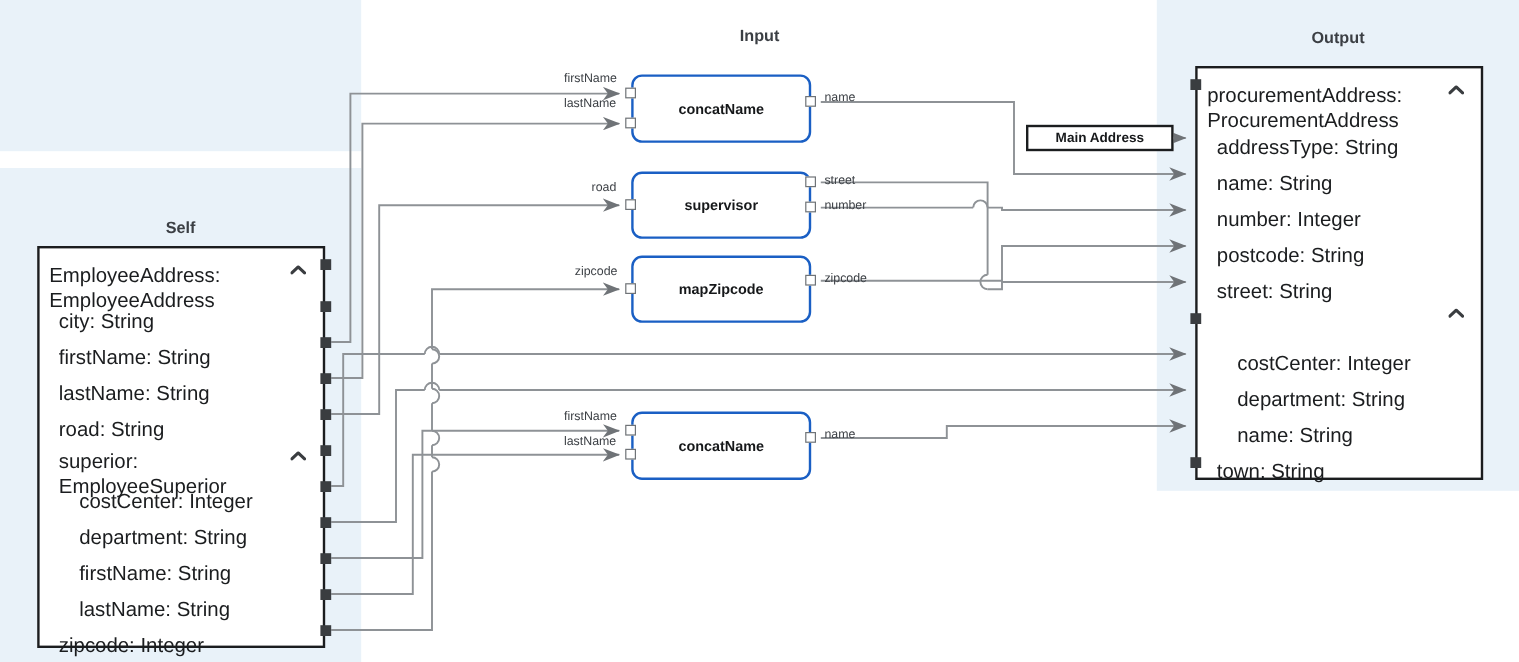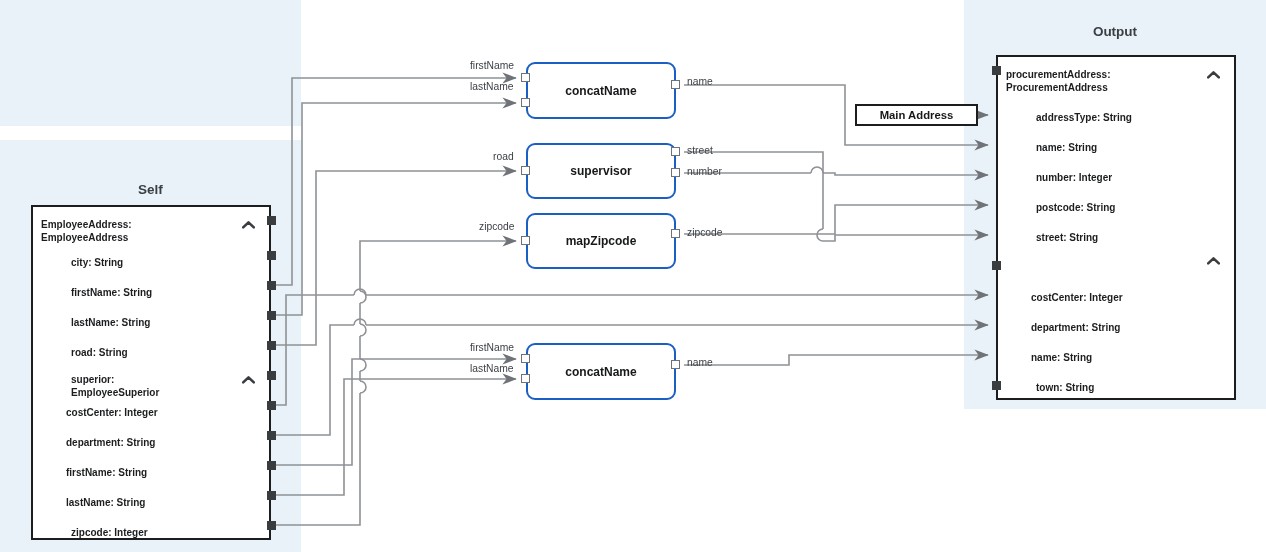--- a/index.html
+++ b/index.html
@@ -13,24 +13,24 @@
   .panel-title{position:absolute;width:100%;text-align:center;font-size:13.5px;
                font-weight:bold;color:#3b3f44;}
   #title-input{top:22px;}
   #title-self{top:162px;margin-top:20px;}
   #title-output{top:24px;}
   svg.wires{position:absolute;left:0;top:0;width:1266px;height:552px;overflow:visible;}
   .w{fill:none;stroke:#8e9296;stroke-width:1.6;}
   .schema{position:absolute;background:#fff;border:2.2px solid #1b1d1f;box-sizing:border-box;}
   #schema-self{left:31px;top:205px;width:240px;height:335px;}
   #schema-out{left:996px;top:55px;width:240px;height:345px;}
-  .row{position:absolute;left:0;width:100%;font-size:10px;font-weight:bold;
+  .row{position:absolute;left:0;width:100%;font-size:17px;font-weight:normal;
        color:#1b1d1f;box-sizing:border-box;}
   .row .lbl{position:absolute;left:0;top:0;white-space:pre-line;line-height:1.25;}
-  .d0{padding-left:8px;} .d1{padding-left:38px;} .d2{padding-left:33px;}
+  .d0{padding-left:8px;} .d1{padding-left:16px;} .d2{padding-left:33px;}
   .chev{position:absolute;right:14px;top:2px;width:13px;height:8px;}
   .fnode{position:absolute;background:#fff;border:2.2px solid #1a5fc4;border-radius:9px;
          box-sizing:border-box;display:flex;align-items:center;justify-content:center;
          font-size:12px;font-weight:bold;color:#16181a;}
   .port{position:absolute;width:9px;height:9px;background:#fff;border:1.5px solid #6f7377;
         box-sizing:border-box;}
   .sport{position:absolute;width:9px;height:9px;background:#3a3d40;}
   .plabel{position:absolute;font-size:10.3px;color:#3b3f44;white-space:nowrap;}
   .literal{position:absolute;background:#fff;border:2.2px solid #1b1d1f;box-sizing:border-box;
            display:flex;align-items:center;justify-content:center;
@@ -38,20 +38,21 @@
 </style>
 </head>
 <body>
 
 <div class="canvas">
 
   <div class="panel" id="panel-input"></div>
   <div class="panel" id="panel-self"></div>
   <div class="panel" id="panel-output"></div>
 
+  <div class="panel-title" id="title-input">Input</div>
   <div class="panel-title" id="title-self" style="width:301px">Self</div>
   <div class="panel-title" id="title-output" style="left:964px;width:302px">Output</div>
 
   <svg class="wires">
     <defs>
       <marker id="ah" markerWidth="9" markerHeight="7" refX="8.5" refY="3.5" orient="auto">
         <path d="M0,0 L9,3.5 L0,7 L2.6,3.5 Z" fill="#6f7377"></path>
       </marker>
     </defs>
 

